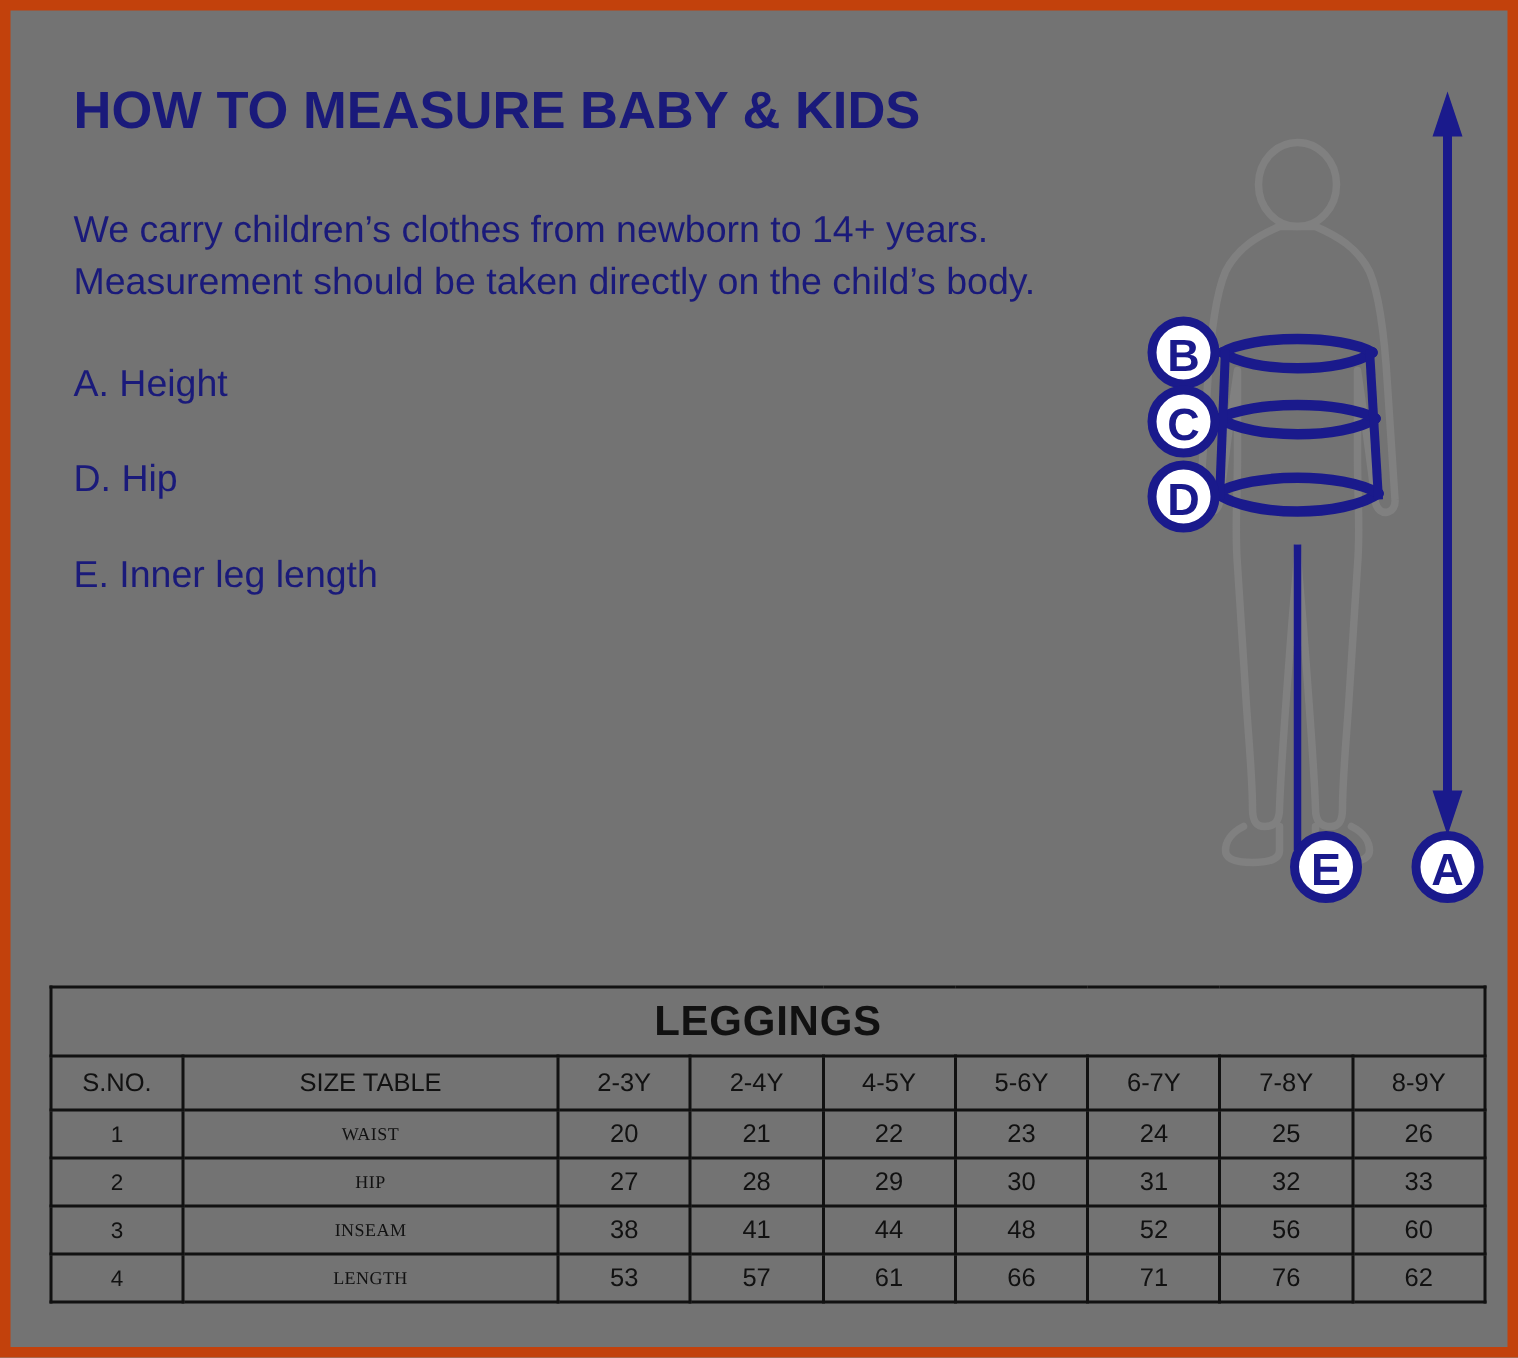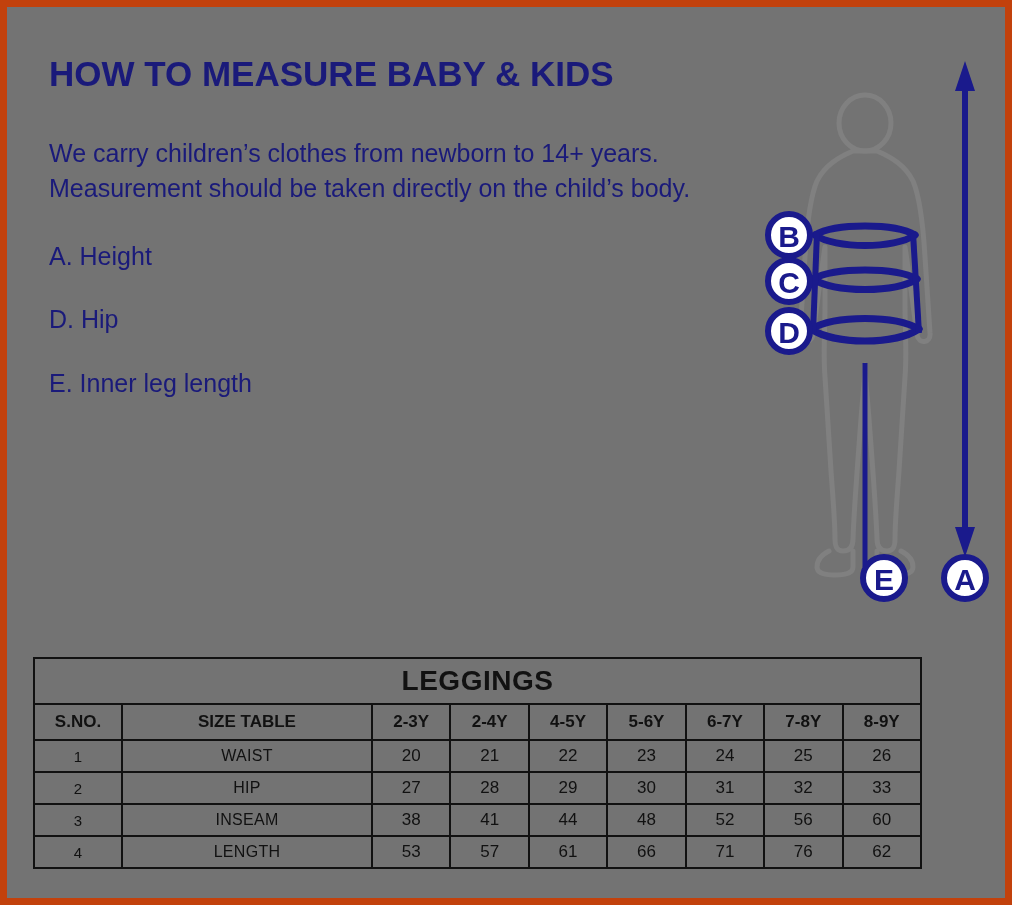--- a/index.html
+++ b/index.html
@@ -59,21 +59,21 @@
     height: 580px;
   }
   #figure svg {
     display: block;
   }
   
   #table-wrap {
     position: absolute;
     left: 26px;
     top: 650px;
-    width: 889px;
+    width: 958px;
   }
   table {
     border-collapse: collapse;
     width: 100%;
     table-layout: fixed;
   }
   table, th, td {
     border: 2px solid #111111;
   }
   th, td {
@@ -82,33 +82,34 @@
     font-family: "Liberation Sans", sans-serif;
   }
   #tbl-title {
     font-size: 28px;
     font-weight: bold;
     height: 42px;
     letter-spacing: 0.5px;
   }
   thead.head-row th {
     font-size: 17px;
-    font-weight: bold;
+    font-weight: normal;
     height: 32px;
   }
   tbody td {
     font-size: 17px;
     height: 28px;
   }
   td.sno {
     font-size: 15px;
   }
   td.label {
-    font-size: 16px;
+    font-size: 12px;
     letter-spacing: 0.3px;
+    font-family: Liberation Serif, serif;
   }
   col.c-sno { width: 88px; }
   col.c-label { width: 250px; }
 </style>
 </head>
 <body>
 
 <div id="page">
 
   <div id="left-col">

